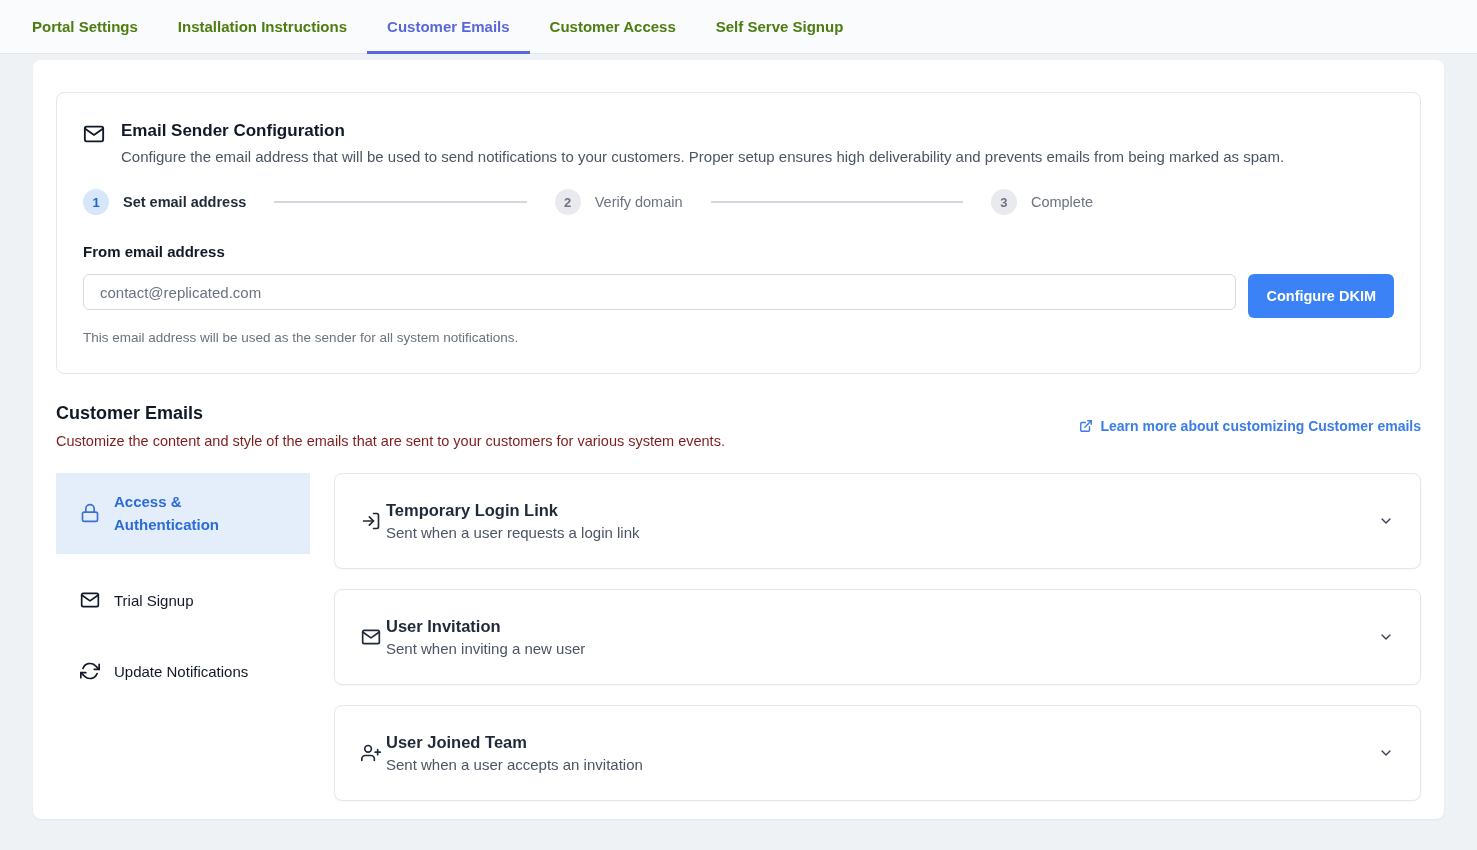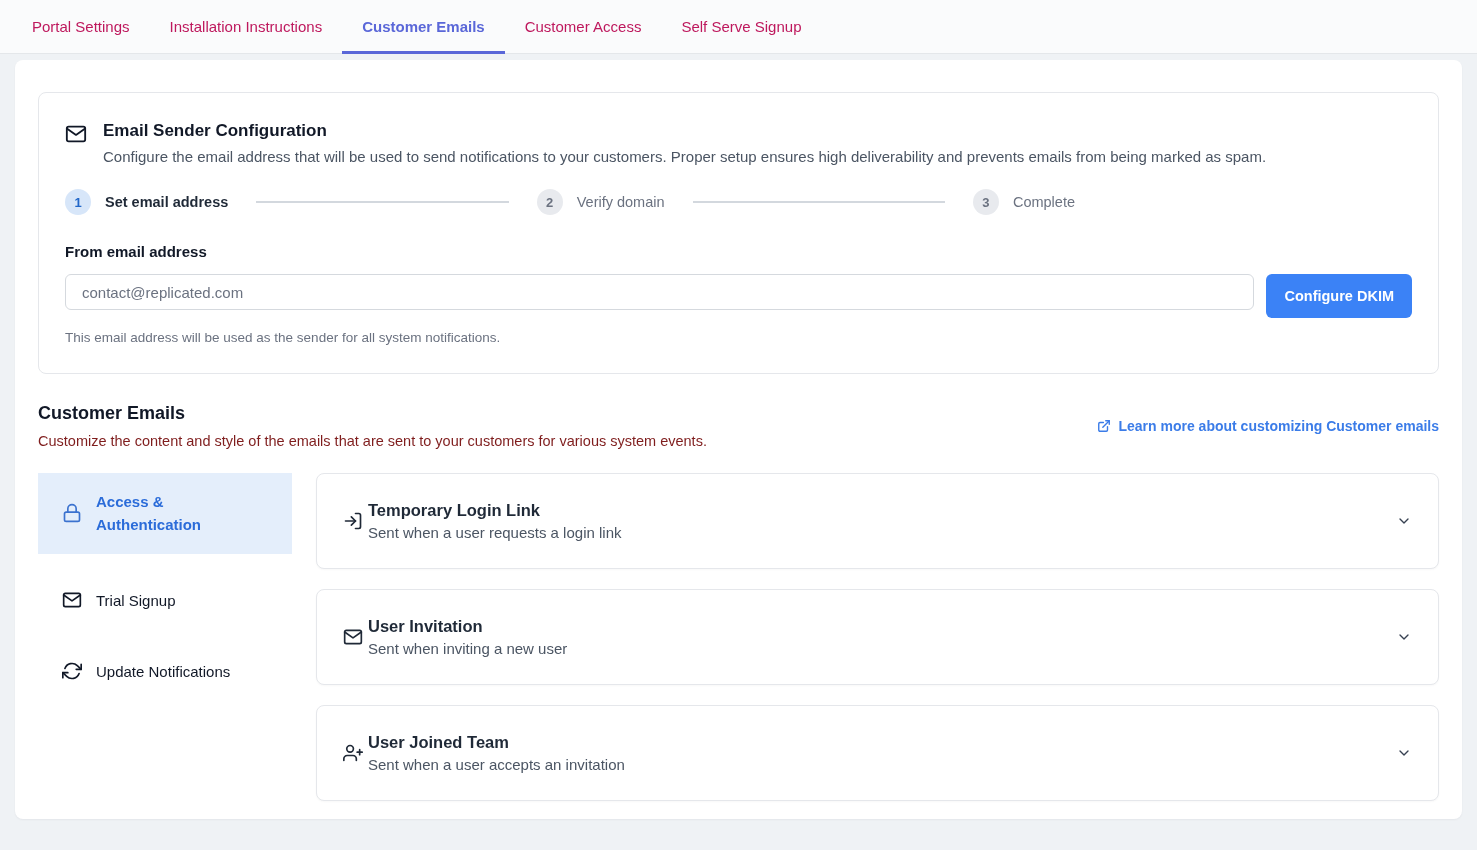--- a/index.html
+++ b/index.html
@@ -16,36 +16,36 @@
     border-bottom: 1px solid #e4e7ea;
     display: flex;
     align-items: stretch;
     padding-left: 12px;
   }
   .tab {
     padding: 0 20px;
     display: flex;
     align-items: center;
     font-size: 15px;
-    font-weight: 400;
-    color: #be185d;
+    font-weight: 700;
+    color: #4d7c0f;
     cursor: pointer;
     position: relative;
     white-space: nowrap;
   }
   .tab.active { color: #5a67d8; font-weight: 700; }
   .tab.active::after {
     content: "";
     position: absolute;
     left: 0; right: 0; bottom: -1px;
     height: 3px;
     background: #5a67d8;
   }
   
-  .page { padding: 6px 15px 24px; }
+  .page { padding: 6px 33px 24px; }
   .panel {
     background: #ffffff;
     border-radius: 8px;
     padding: 32px 23px 18px;
     box-shadow: 0 1px 2px rgba(16,24,40,.05);
   }
   
   .sender-card {
     border: 1px solid #e5e7eb;
     border-radius: 8px;

